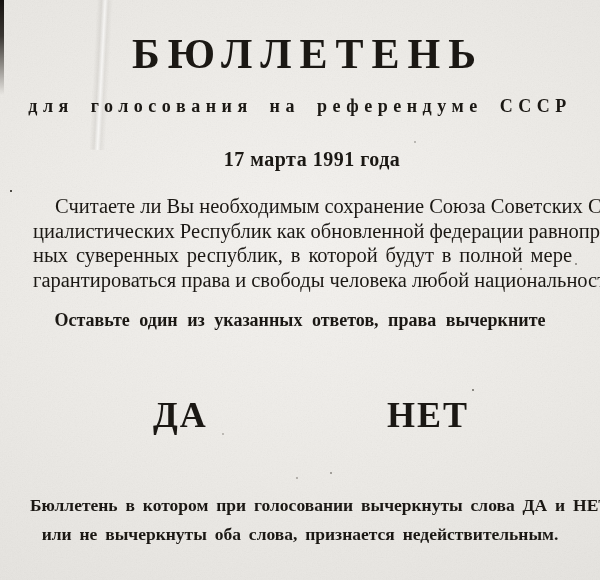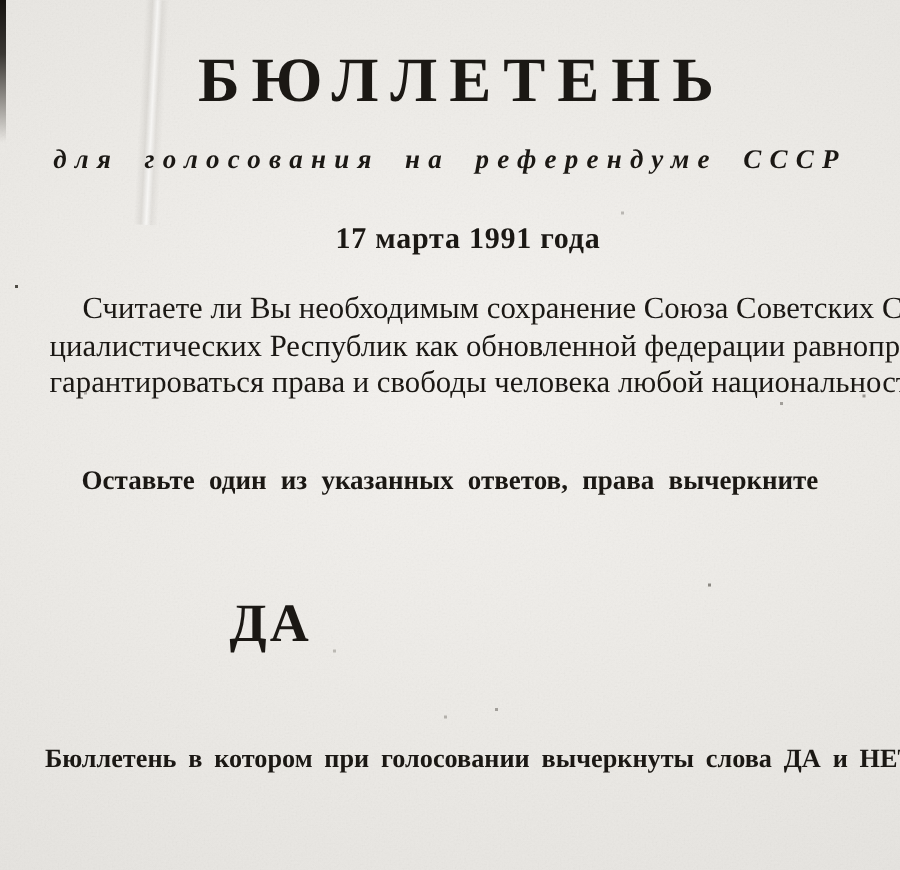--- a/index.html
+++ b/index.html
@@ -72,21 +72,20 @@
   }
   .subtitle {
     position: absolute;
     top: 96px; left: 0; right: 0;
     text-align: center;
     font-size: 18px;
     font-weight: bold;
     letter-spacing: 5.5px;
     word-spacing: 7px;
     white-space: nowrap;
-    font-style: italic;
   }
   .date-line {
     position: absolute;
     top: 148px; left: 0; right: 0;
     text-align: center;
     font-size: 20px;
     font-weight: bold;
     letter-spacing: 0.5px;
     padding-left: 24px;
   }
@@ -158,26 +157,29 @@
 
   <div class="title">БЮЛЛЕТЕНЬ</div>
 
   <div class="subtitle">для голосования на референдуме СССР</div>
 
   <div class="date-line">17 марта 1991 года</div>
 
   <div class="question">
     <div class="q-line first">Считаете ли Вы необходимым сохранение Союза Советских Со-</div>
     <div class="q-line">циалистических Республик как обновленной федерации равноправ-</div>
+    <div class="q-line">ных суверенных республик, в которой будут в полной мере</div>
     <div class="q-line">гарантироваться права и свободы человека любой национальности.</div>
   </div>
 
   <div class="instruction">Оставьте один из указанных ответов, права вычеркните</div>
 
   <div class="options">
     <span class="option option-yes">ДА</span>
+    <span class="option option-no">НЕТ</span>
   </div>
 
   <div class="note">
     <div class="note-line">Бюллетень в котором при голосовании вычеркнуты слова ДА и НЕТ</div>
+    <div class="note-line">или не вычеркнуты оба слова, признается недействительным.</div>
   </div>
 
 </div>
 
 </body></html>

